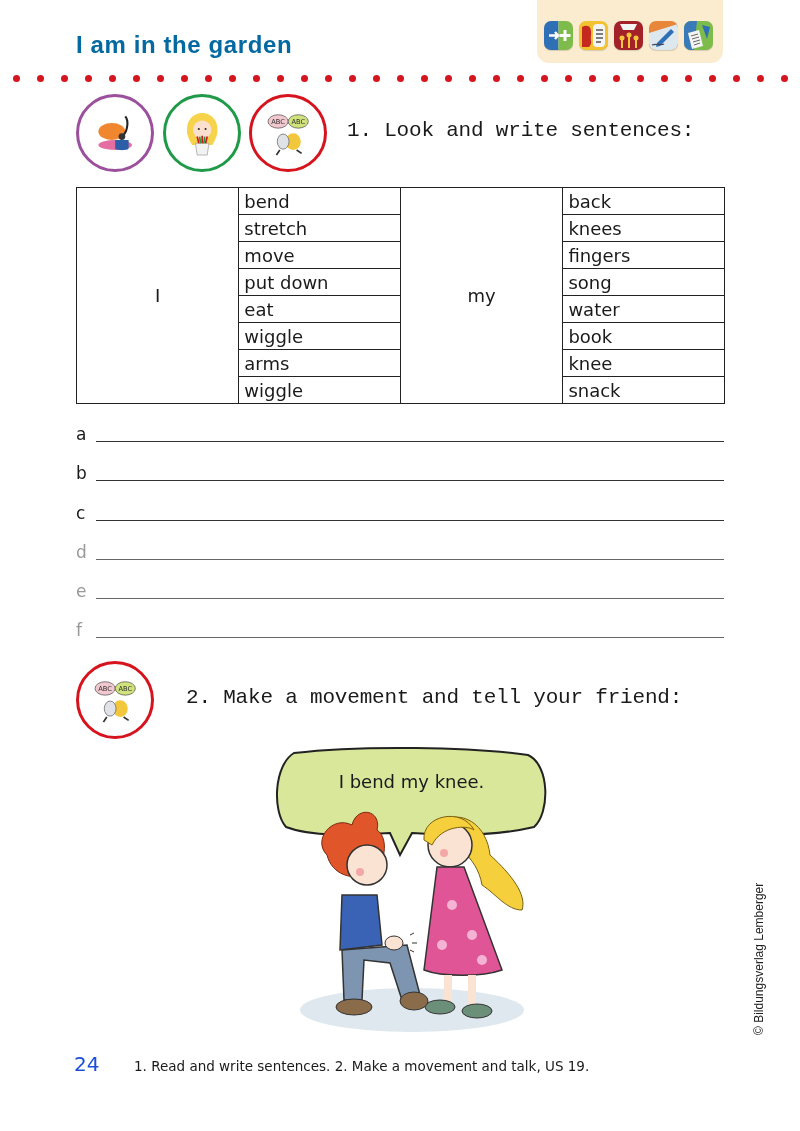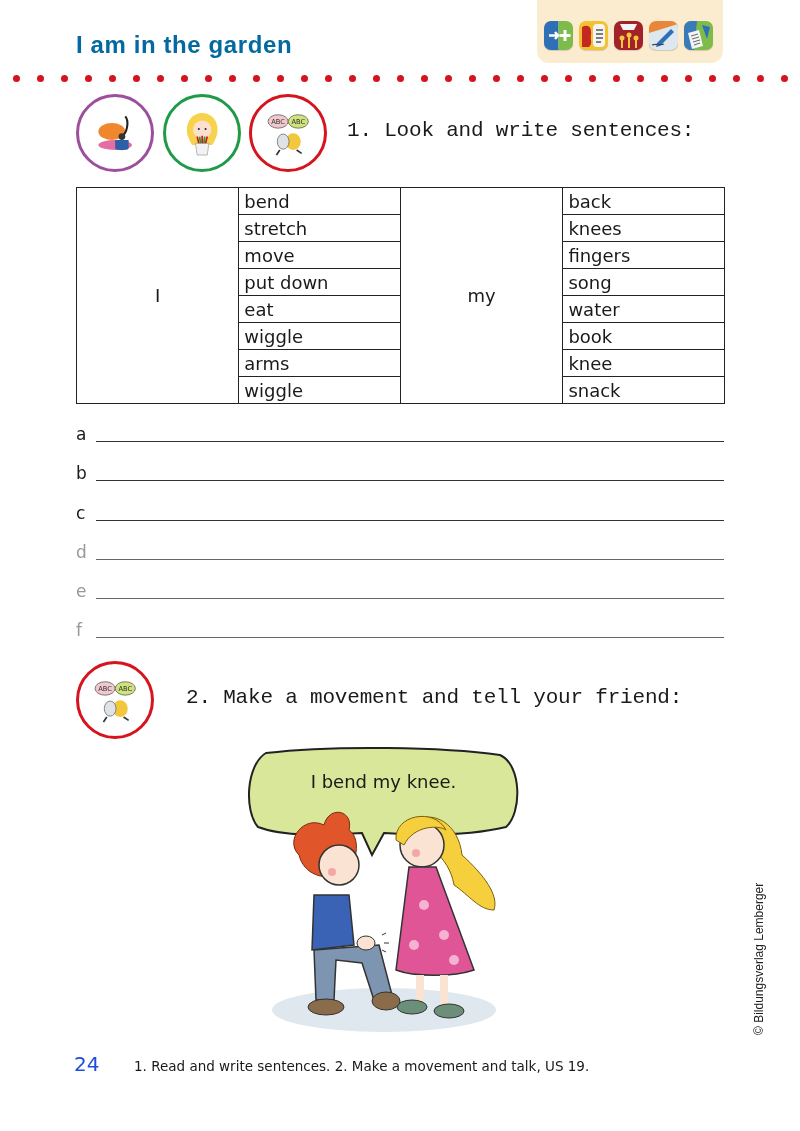--- a/index.html
+++ b/index.html
@@ -44,21 +44,21 @@
     table.word-table td.big { text-align: center; vertical-align: middle; width: 163px; }
     table.word-table td.word { width: 162px; margin-left: 8px; }
 
     .write-lines { position: absolute; left: 76px; top: 420px; width: 648px; }
     .write-line { position: relative; height: 39.3px; }
     .write-line .letter { position: absolute; left: 0; top: 4px; font-size: 17px; width: 16px; }
     .write-line .rule { position: absolute; left: 20px; right: 0; top: 21px; height: 0; border-top: 1.4px solid #333; }
     .write-line.faded .letter { color: #999; }
     .write-line.faded .rule { border-top-color: #666; }
 
-    .illustration { position: absolute; left: 244px; top: 745px; width: 275px; height: 290px; }
+    .illustration { position: absolute; left: 272px; top: 745px; width: 275px; height: 290px; }
     .speech-text {
       position: absolute; left: 0; top: 26px; width: 100%; text-align: center;
       font-family: "DejaVu Sans", sans-serif; font-size: 18px; color: #1a1a1a; padding-left: 4px;
     }
 
     .copyright {
       position: absolute; left: 752px; top: 1035px;
       transform: rotate(-90deg); transform-origin: left top;
       font-family: "Liberation Sans", sans-serif; font-size: 12px; color: #222; white-space: nowrap;
     }

